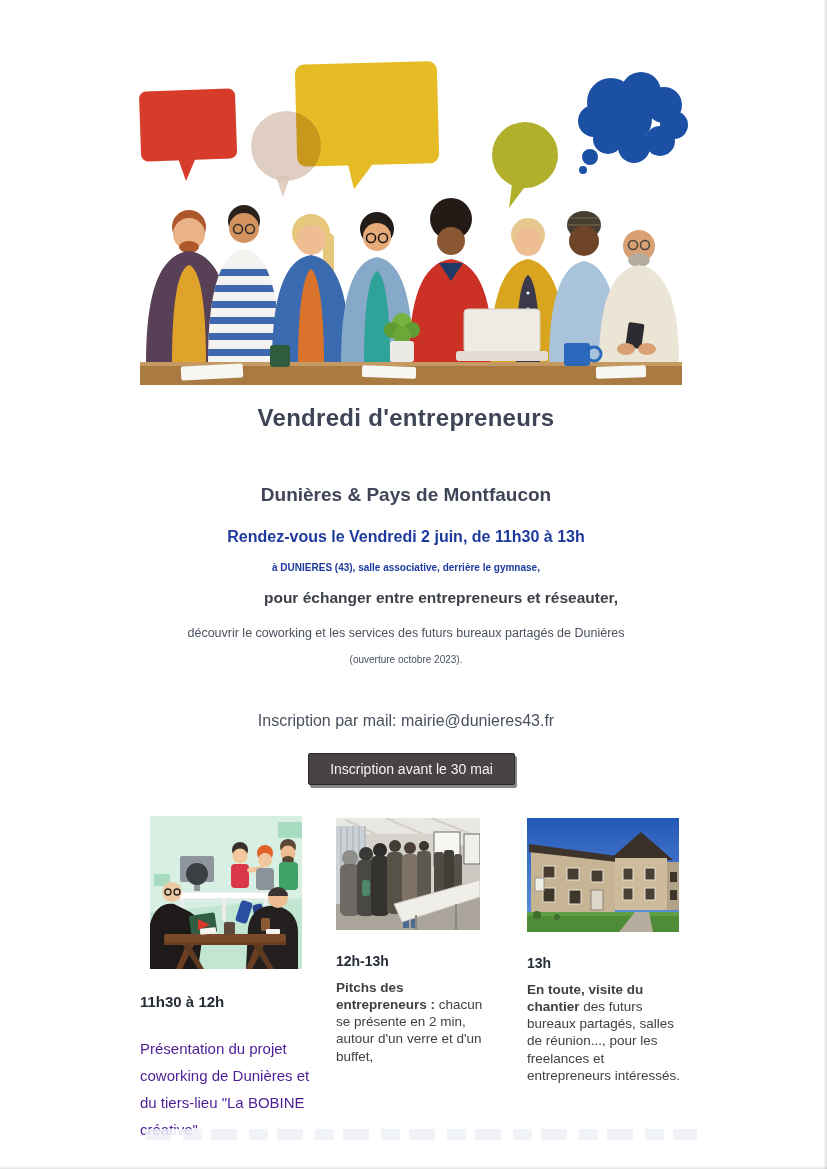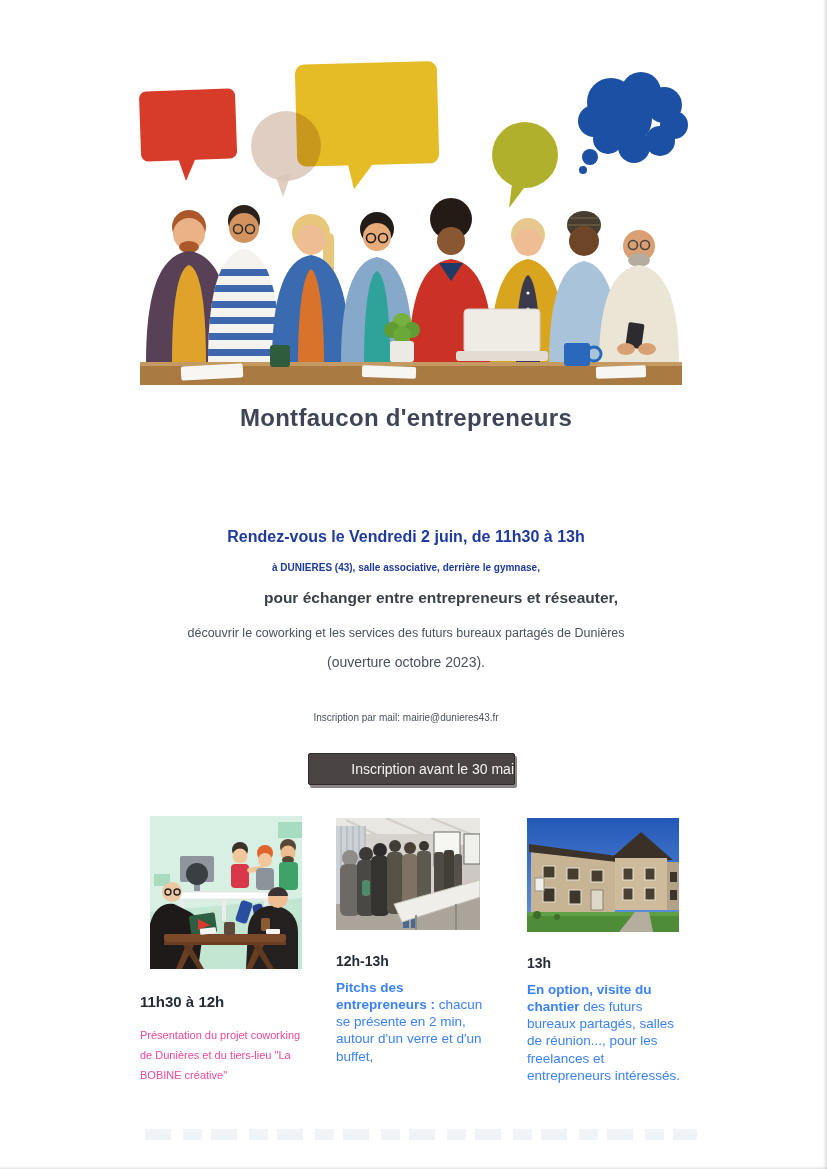--- a/index.html
+++ b/index.html
@@ -11,39 +11,39 @@
   
   .center-stack{position:absolute;left:0;top:0;width:812px;height:800px;}
   .center-stack p, .center-stack h1, .center-stack h2{
     position:absolute;left:0;width:100%;margin:0;text-align:center;}
   .title{top:404px;font-size:24px;font-weight:bold;color:var(--heading,#3f4557);letter-spacing:.3px;}
   .subtitle{top:484px;font-size:19px;font-weight:bold;color:var(--heading,#3f4557);}
   .headline{top:528px;font-size:16px;font-weight:bold;color:var(--accent-blue,#1e3a9e);}
   .location{top:562px;font-size:10px;font-weight:bold;color:var(--accent-blue,#1e3a9e);}
   .purpose{top:589px;font-size:15.5px;font-weight:bold;color:var(--body-dark,#3c4149);padding-left:35px;}
   .detail{top:626px;font-size:12.5px;color:var(--body-muted,#49515f);}
-  .opening{top:654px;font-size:14px;color:var(--body-muted,#49515f);}
+  .opening{top:654px;font-size:10px;color:var(--body-muted,#49515f);}
   .organizer{top:682px;font-size:14px;font-weight:bold;color:var(--heading,#3f4557);letter-spacing:.4px;}
-  .contact{top:712px;font-size:10px;color:var(--body-muted,#49515f);}
+  .contact{top:712px;font-size:16px;color:var(--body-muted,#49515f);}
   
   .cta{position:absolute;left:308px;top:753px;width:205px;height:30px;
        background:var(--button-bg,#494343);color:var(--button-text,#f5f3f1);
-       font-size:14px;line-height:30px;text-align:right;border:1px solid #2e2a2a;
+       font-size:14px;line-height:30px;text-align:center;border:1px solid #2e2a2a;
        border-radius:2px;box-shadow:2px 3px 0 rgba(40,34,34,.55);cursor:pointer;}
   
   .col{position:absolute;}
   .col1{left:140px;top:816px;width:172px;}
   .col2{left:336px;top:818px;width:155px;}
   .col3{left:527px;top:818px;width:160px;}
   .col h3{margin:20px 0 0 0;font-weight:bold;color:#262c38;
           text-decoration-thickness:1.5px;text-underline-offset:3px;}
   .col1 h3{font-size:15px;}
   .col2 h3,.col3 h3{font-size:14px;margin-top:19px;}
-  .col p{margin:0;color:#3b82f6;}
-  .col1 p{margin-top:16px;font-size:11px;line-height:1.8;color:#ec4899;}
+  .col p{margin:0;color:#404040;}
+  .col1 p{margin-top:25px;font-size:15px;line-height:1.8;color:#4c1d95;}
   .col2 p,.col3 p{margin-top:10px;font-size:13.5px;line-height:1.27;}
   .col2 .para2{margin-top:16px;}
   .col .lead{font-weight:bold;}
   
   .ghost-line{position:absolute;left:145px;top:1129px;width:552px;height:11px;opacity:.85;
       background:repeating-linear-gradient(90deg,#edf0f5 0 26px,#ffffff 26px 38px,#eef1f6 38px 57px,#ffffff 57px 66px);
       border-radius:2px;}
   .edge-right{position:absolute;right:0;top:0;width:4px;height:100%;
       background:linear-gradient(to left,rgba(150,150,150,.30),rgba(150,150,150,0));}
   .edge-bottom{position:absolute;left:0;bottom:0;width:100%;height:3px;
@@ -168,21 +168,22 @@
           <circle cx="276" cy="278" r="9" fill="#6aa838"></circle>
         <rect x="264" y="284" width="24" height="21" rx="3" fill="#eceae4"></rect>
         <rect x="144" y="288" width="20" height="22" rx="3" fill="#2f5c3c"></rect>
         <circle cx="468" cy="297" r="7" fill="none" stroke="#2a68bc" stroke-width="3"></circle>
         <rect x="438" y="286" width="26" height="23" rx="3" fill="#2a68bc"></rect>
       </g>
     </svg>
   </div>
 
   <div class="center-stack">
-    <h1 class="title">Montfaucon d'entrepreneurs</h1>
+    <h1 class="title">Vendredi d'entrepreneurs</h1>
+    <h2 class="subtitle">Dunières &amp; Pays de Montfaucon</h2>
     <p class="headline">Rendez-vous le Vendredi 2 juin, de 11h30 à 13h</p>
     <p class="location">à DUNIERES (43), salle associative, derrière le gymnase,</p>
     <p class="purpose">pour échanger entre entrepreneurs et réseauter,</p>
     <p class="detail">découvrir le coworking et les services des futurs bureaux partagés de Dunières</p>
     <p class="opening">(ouverture octobre 2023).</p>
     <p class="contact">Inscription par mail: mairie@dunieres43.fr</p>
   </div>
 
   <div class="cta">Inscription avant le 30 mai</div>
 
@@ -301,19 +302,19 @@
       <rect x="140" y="44" width="12" height="48" fill="#b2a287"></rect>
       <rect x="143" y="54" width="7" height="10" fill="#3e352b"></rect>
       <rect x="143" y="72" width="7" height="10" fill="#3e352b"></rect>
       <rect x="0" y="94" width="152" height="20" fill="#4f8c38"></rect>
       <rect x="0" y="94" width="152" height="4" fill="#5fa044"></rect>
       <polygon points="92,114 108,94 122,94 126,114" fill="#b5ae9f"></polygon>
       <circle cx="10" cy="97" r="4" fill="#3e6e2c"></circle>
         <circle cx="30" cy="99" r="3" fill="#3e6e2c"></circle>
     </svg>
     <h3>13h</h3>
-    <p><span class="lead">En option, visite du chantier</span><span> des futurs bureaux partagés, salles de réunion..., pour les freelances et entrepreneurs intéressés.</span></p>
+    <p><span class="lead">En toute, visite du chantier</span><span> des futurs bureaux partagés, salles de réunion..., pour les freelances et entrepreneurs intéressés.</span></p>
   </div>
 
   <div class="ghost-line"></div>
   <div class="edge-right"></div>
   <div class="edge-bottom"></div>
 </div>
 
 </body></html>

